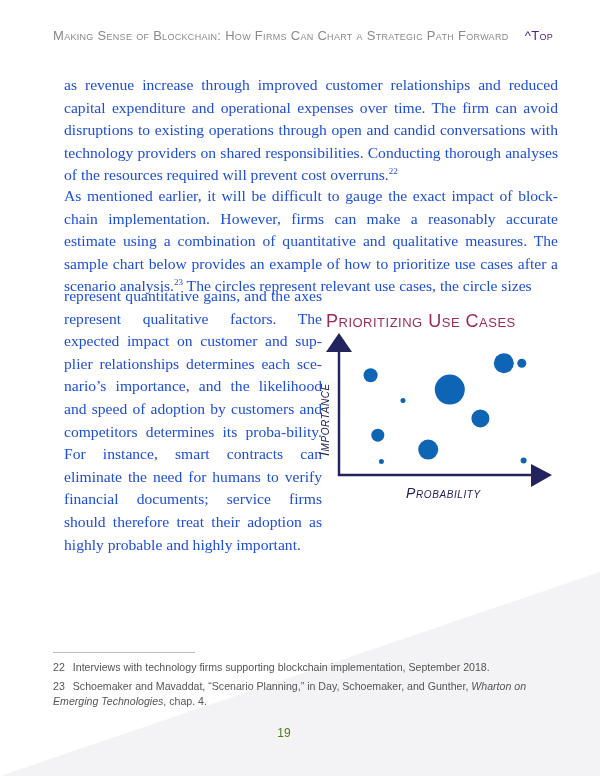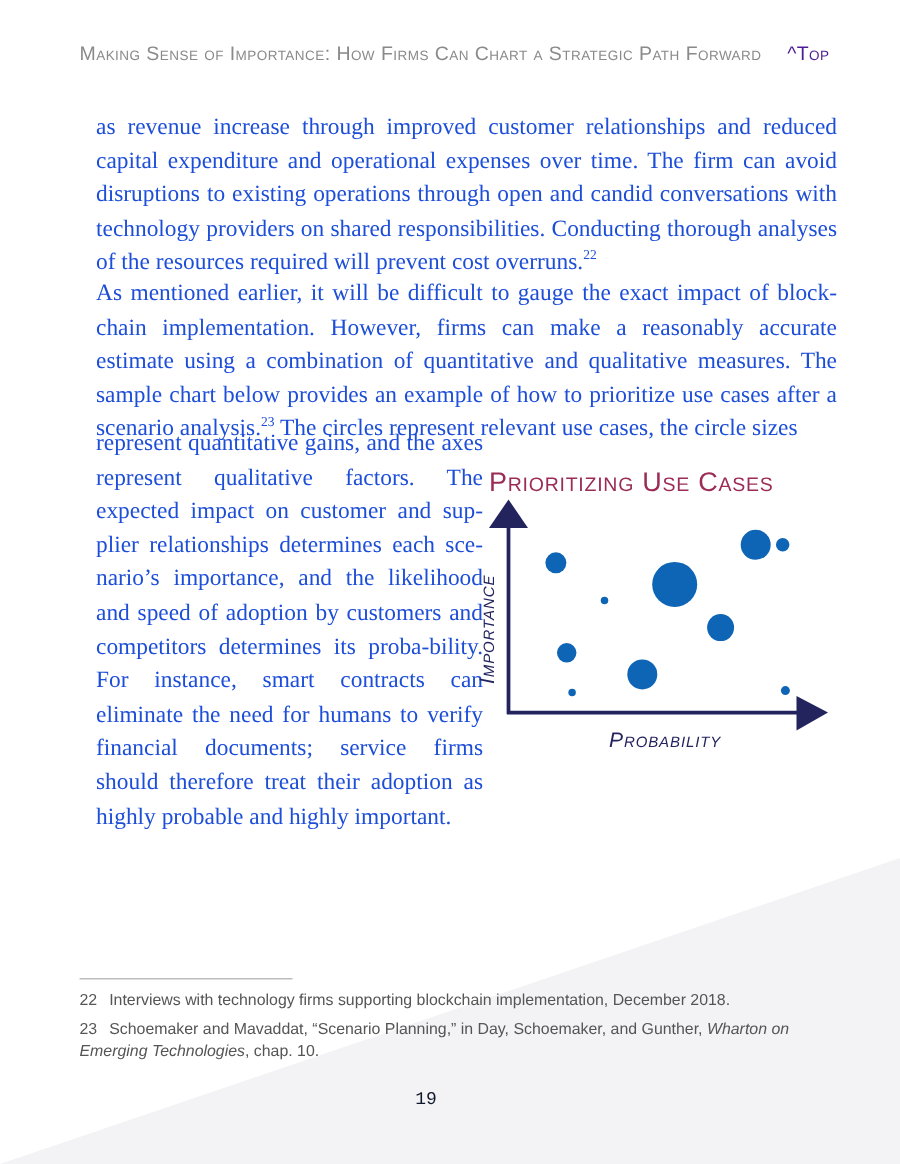--- a/index.html
+++ b/index.html
@@ -32,32 +32,32 @@
   .footnote-rule { position: absolute; left: 53px; top: 652px; width: 142px; height: 1px; background: #bdbdbd; z-index: 1; }
   .footnotes {
     position: absolute; left: 53px; top: 660px; width: 500px;
     font-family: "Liberation Sans", sans-serif; font-size: 10.6px; line-height: 15px;
     color: #555555; z-index: 1;
   }
   .footnote { margin: 0 0 4px 0; }
   .fn-num { margin-right: 8px; }
   .page-number {
     position: absolute; left: 0; width: 568px; top: 726px; text-align: center;
-    font-family: Liberation Mono, monospace; font-size: 12px; color: #0f172a; z-index: 1;
+    font-family: Liberation Sans, sans-serif; font-size: 12px; color: #4d7c0f; z-index: 1;
   }
 </style>
 </head>
 <body>
 
 <svg class="bg-shape" width="600" height="776" viewBox="0 0 600 776">
   <polygon points="0,776 600,572 600,776" fill="#f3f3f5"></polygon>
 </svg>
 
 <div class="header">
-  <span class="title">Making Sense of Importance: How Firms Can Chart a Strategic Path Forward</span>
+  <span class="title">Making Sense of Blockchain: How Firms Can Chart a Strategic Path Forward</span>
   <a class="top-link">^Top</a>
 </div>
 
 <p class="body-text p1"><span>as revenue increase through improved customer relationships and reduced capital expenditure and operational expenses over time. The firm can avoid disruptions to existing operations through open and candid conversations with technology providers on shared responsibilities. Conducting thorough analyses of the resources required will prevent cost overruns.</span><sup>22</sup></p>
 
 <p class="body-text p2"><span>As mentioned earlier, it will be difficult to gauge the exact impact of block-chain implementation. However, firms can make a reasonably accurate estimate using a combination of quantitative and qualitative measures. The sample chart below provides an example of how to prioritize use cases after a scenario analysis.</span><sup>23</sup><span> The circles represent relevant use cases, the circle sizes</span></p>
 
 <p class="body-text p3">represent quantitative gains, and the axes represent qualitative factors. The expected impact on customer and sup-plier relationships determines each sce-nario’s importance, and the likelihood and speed of adoption by customers and competitors determines its proba-bility. For instance, smart contracts can eliminate the need for humans to verify financial documents; service firms should therefore treat their adoption as highly probable and highly important.</p>
 
 <div class="chart">
@@ -82,17 +82,17 @@
         <circle cx="219.6" cy="160.4" r="3" fill="#0f65b5"></circle>
       </g>
     <text id="y-label" x="0" y="0" transform="translate(25,156) rotate(-90)" font-family="Liberation Sans, sans-serif" font-size="14" font-style="italic" fill="#23235e" style="font-variant: small-caps; letter-spacing: 0.6px;">Importance</text>
     <text id="x-label" x="102" y="198" font-family="Liberation Sans, sans-serif" font-size="14" font-style="italic" fill="#23235e" style="font-variant: small-caps; letter-spacing: 0.6px;">Probability</text>
   </svg>
 </div>
 
 <div class="footnote-rule"></div>
 
 <div class="footnotes">
-  <p class="footnote"><span class="fn-num">22</span><span>Interviews with technology firms supporting blockchain implementation, December 2018.</span></p>
-  <p class="footnote"><span class="fn-num">23</span><span>Schoemaker and Mavaddat, “Scenario Planning,” in Day, Schoemaker, and Gunther, </span><em>Wharton on Emerging Technologies</em><span>, chap. 10.</span></p>
+  <p class="footnote"><span class="fn-num">22</span><span>Interviews with technology firms supporting blockchain implementation, September 2018.</span></p>
+  <p class="footnote"><span class="fn-num">23</span><span>Schoemaker and Mavaddat, “Scenario Planning,” in Day, Schoemaker, and Gunther, </span><em>Wharton on Emerging Technologies</em><span>, chap. 4.</span></p>
 </div>
 
 <div class="page-number">19</div>
 
 </body></html>

